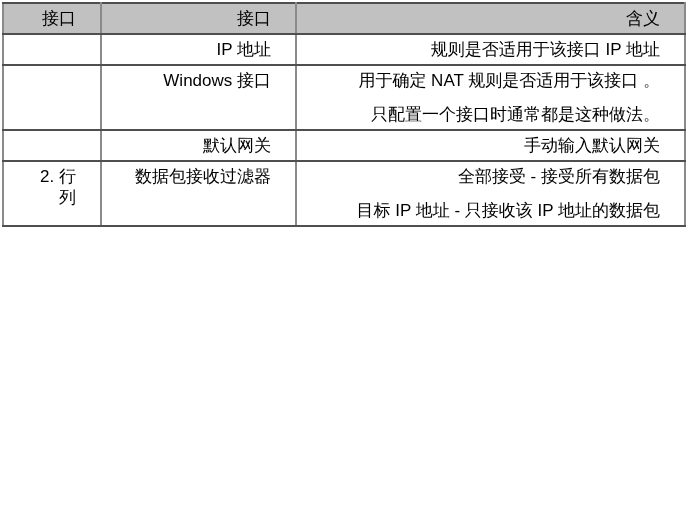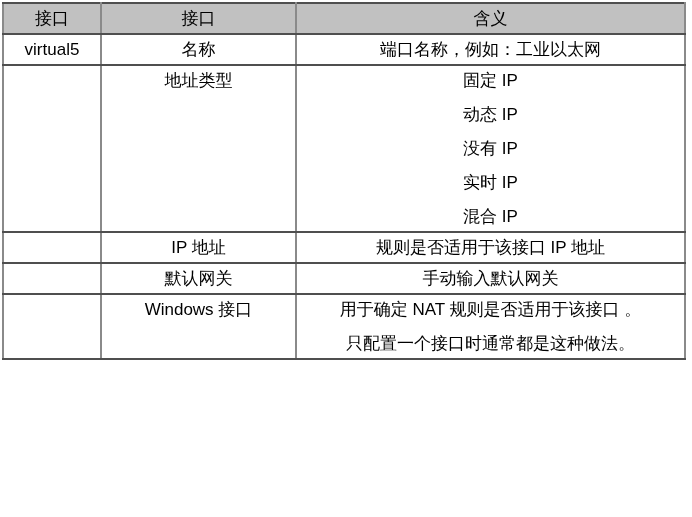--- a/index.html
+++ b/index.html
@@ -21,23 +21,23 @@
     color: #000000;
   }
   .doc-table col.c1 { width: 98px; }
   .doc-table col.c2 { width: 195px; }
   .doc-table col.c3 { width: 389px; }
   .doc-table th, .doc-table td {
     border-top: 2px solid var(--h-border, #4f4f4f);
     border-bottom: 2px solid var(--h-border, #4f4f4f);
     border-left: 2px solid var(--v-border, #8a8a8a);
     border-right: 2px solid var(--v-border, #8a8a8a);
-    padding: 4px 12px;
+    padding: 4px 24px;
     vertical-align: top;
-    text-align: center;
+    text-align: right;
     font-weight: normal;
     overflow: hidden;
   }
   .doc-table thead th {
     background: var(--header-bg, #c1c1c1);
   }
   .doc-table td p {
     margin: 0 0 13px 0;
   }
   .doc-table td p:last-child {
@@ -55,53 +55,43 @@
   </colgroup>
   <thead>
     <tr>
       <th>接口</th>
       <th>接口</th>
       <th>含义</th>
     </tr>
   </thead>
   <tbody>
       <tr>
-        <td>virtual5</td>
-        <td>名称</td>
+        <td></td>
+        <td>IP 地址</td>
         <td>
-          <p>端口名称，例如：工业以太网</p>
+          <p>规则是否适用于该接口 IP 地址</p>
         </td>
       </tr>
       <tr>
         <td></td>
-        <td>地址类型</td>
+        <td>Windows 接口</td>
         <td>
-          <p>固定 IP</p>
-          <p>动态 IP</p>
-          <p>没有 IP</p>
-          <p>实时 IP</p>
-          <p>混合 IP</p>
-        </td>
-      </tr>
-      <tr>
-        <td></td>
-        <td>IP 地址</td>
-        <td>
-          <p>规则是否适用于该接口 IP 地址</p>
+          <p>用于确定 NAT 规则是否适用于该接口 。</p>
+          <p>只配置一个接口时通常都是这种做法。</p>
         </td>
       </tr>
       <tr>
         <td></td>
         <td>默认网关</td>
         <td>
           <p>手动输入默认网关</p>
         </td>
       </tr>
       <tr>
-        <td></td>
-        <td>Windows 接口</td>
+        <td>2. 行列</td>
+        <td>数据包接收过滤器</td>
         <td>
-          <p>用于确定 NAT 规则是否适用于该接口 。</p>
-          <p>只配置一个接口时通常都是这种做法。</p>
+          <p>全部接受 - 接受所有数据包</p>
+          <p>目标 IP 地址 - 只接收该 IP 地址的数据包</p>
         </td>
       </tr>
     </tbody>
 </table>
 
 </body></html>

